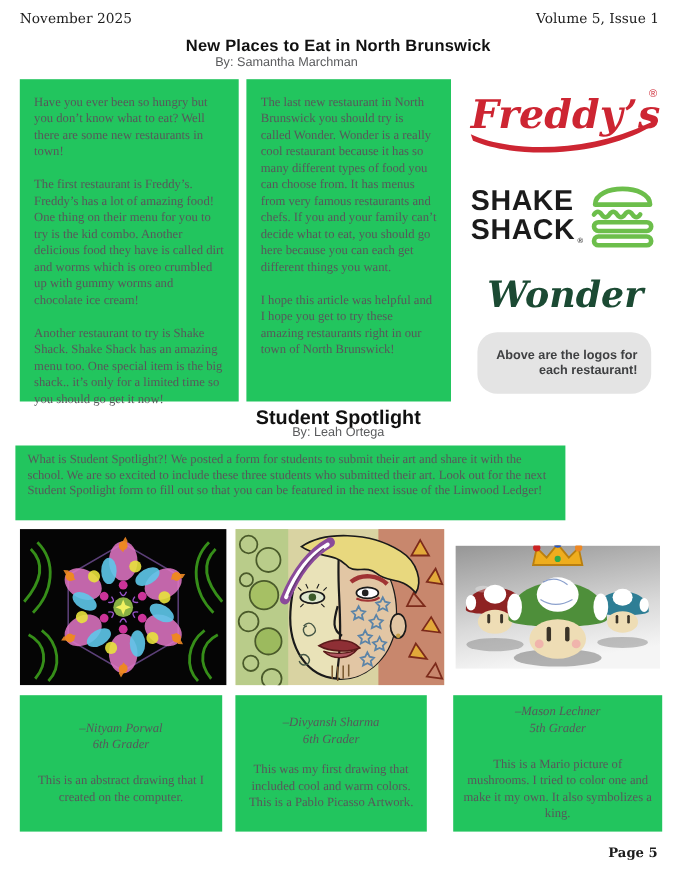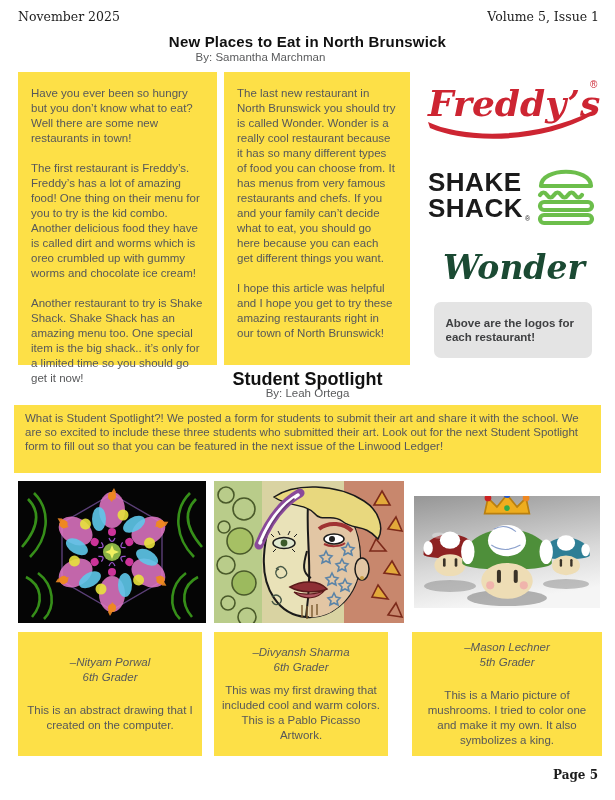--- a/index.html
+++ b/index.html
@@ -7,40 +7,40 @@
         font-family:"Liberation Sans",sans-serif;color:#57585a;}
   .serif{font-family:"DejaVu Serif","Liberation Serif",serif;color:#1c1c1c;}
 
   .hdr-date{position:absolute;left:18px;top:9px;font-size:12.5px;}
   .hdr-issue{position:absolute;right:16px;top:9px;font-size:12.5px;}
 
   .a1-title{position:absolute;left:0;top:33px;width:615px;text-align:center;
             font-size:15px;font-weight:bold;color:#111;letter-spacing:.2px;}
   .a1-byline{position:absolute;left:0;top:51px;width:521px;text-align:center;font-size:11.5px;color:#5a5b5d;}
 
-  .graybox{background:#fde047;}
+  .graybox{background:#22c55e;font-family:Liberation Serif, serif;}
   .col{position:absolute;top:72px;height:293px;box-sizing:border-box;padding:14px 13px;
        font-size:11.5px;line-height:15px;}
   .col p{margin:0 0 15px 0;}
   .col1{left:18px;width:199px;}
   .col2{left:224px;width:186px;}
 
   .logocol{position:absolute;left:420px;top:72px;width:185px;height:293px;
            display:flex;flex-direction:column;align-items:center;}
   .logo-freddys{margin-top:2px;}
   .logo-shake{margin-top:17px;}
   .logo-wonder{margin-top:16px;}
-  .logo-caption{margin-top:9px;background:#e4e4e4;border-radius:7px;width:158px;box-sizing:border-box;
-                padding:14px 12px;text-align:left;font-weight:bold;font-size:11.5px;color:#3f4042;line-height:14px;}
+  .logo-caption{margin-top:9px;background:#e4e4e4;border-radius:18px;width:158px;box-sizing:border-box;
+                padding:14px 12px;text-align:right;font-weight:bold;font-size:11.5px;color:#3f4042;line-height:14px;}
 
   .a2-title{position:absolute;left:0;top:369px;width:615px;text-align:center;
             font-size:18px;font-weight:bold;color:#111;}
   .a2-byline{position:absolute;left:0;top:387px;width:615px;text-align:center;font-size:11.5px;color:#5a5b5d;}
 
-  .introbox{position:absolute;left:14px;top:405px;width:587px;height:68px;box-sizing:border-box;
+  .introbox{position:absolute;left:14px;top:405px;width:500px;height:68px;box-sizing:border-box;
             padding:6px 11px;font-size:11.5px;line-height:14px;}
 
   .artcell{position:absolute;top:481px;height:142px;background:#fff;display:flex;
            align-items:center;justify-content:center;}
   .art1{left:18px;width:188px;}
   .art2{left:214px;width:190px;}
   .art3{left:412px;width:190px;}
   .artcell svg{display:block;}
 
   .capbox{position:absolute;top:632px;height:124px;box-sizing:border-box;

